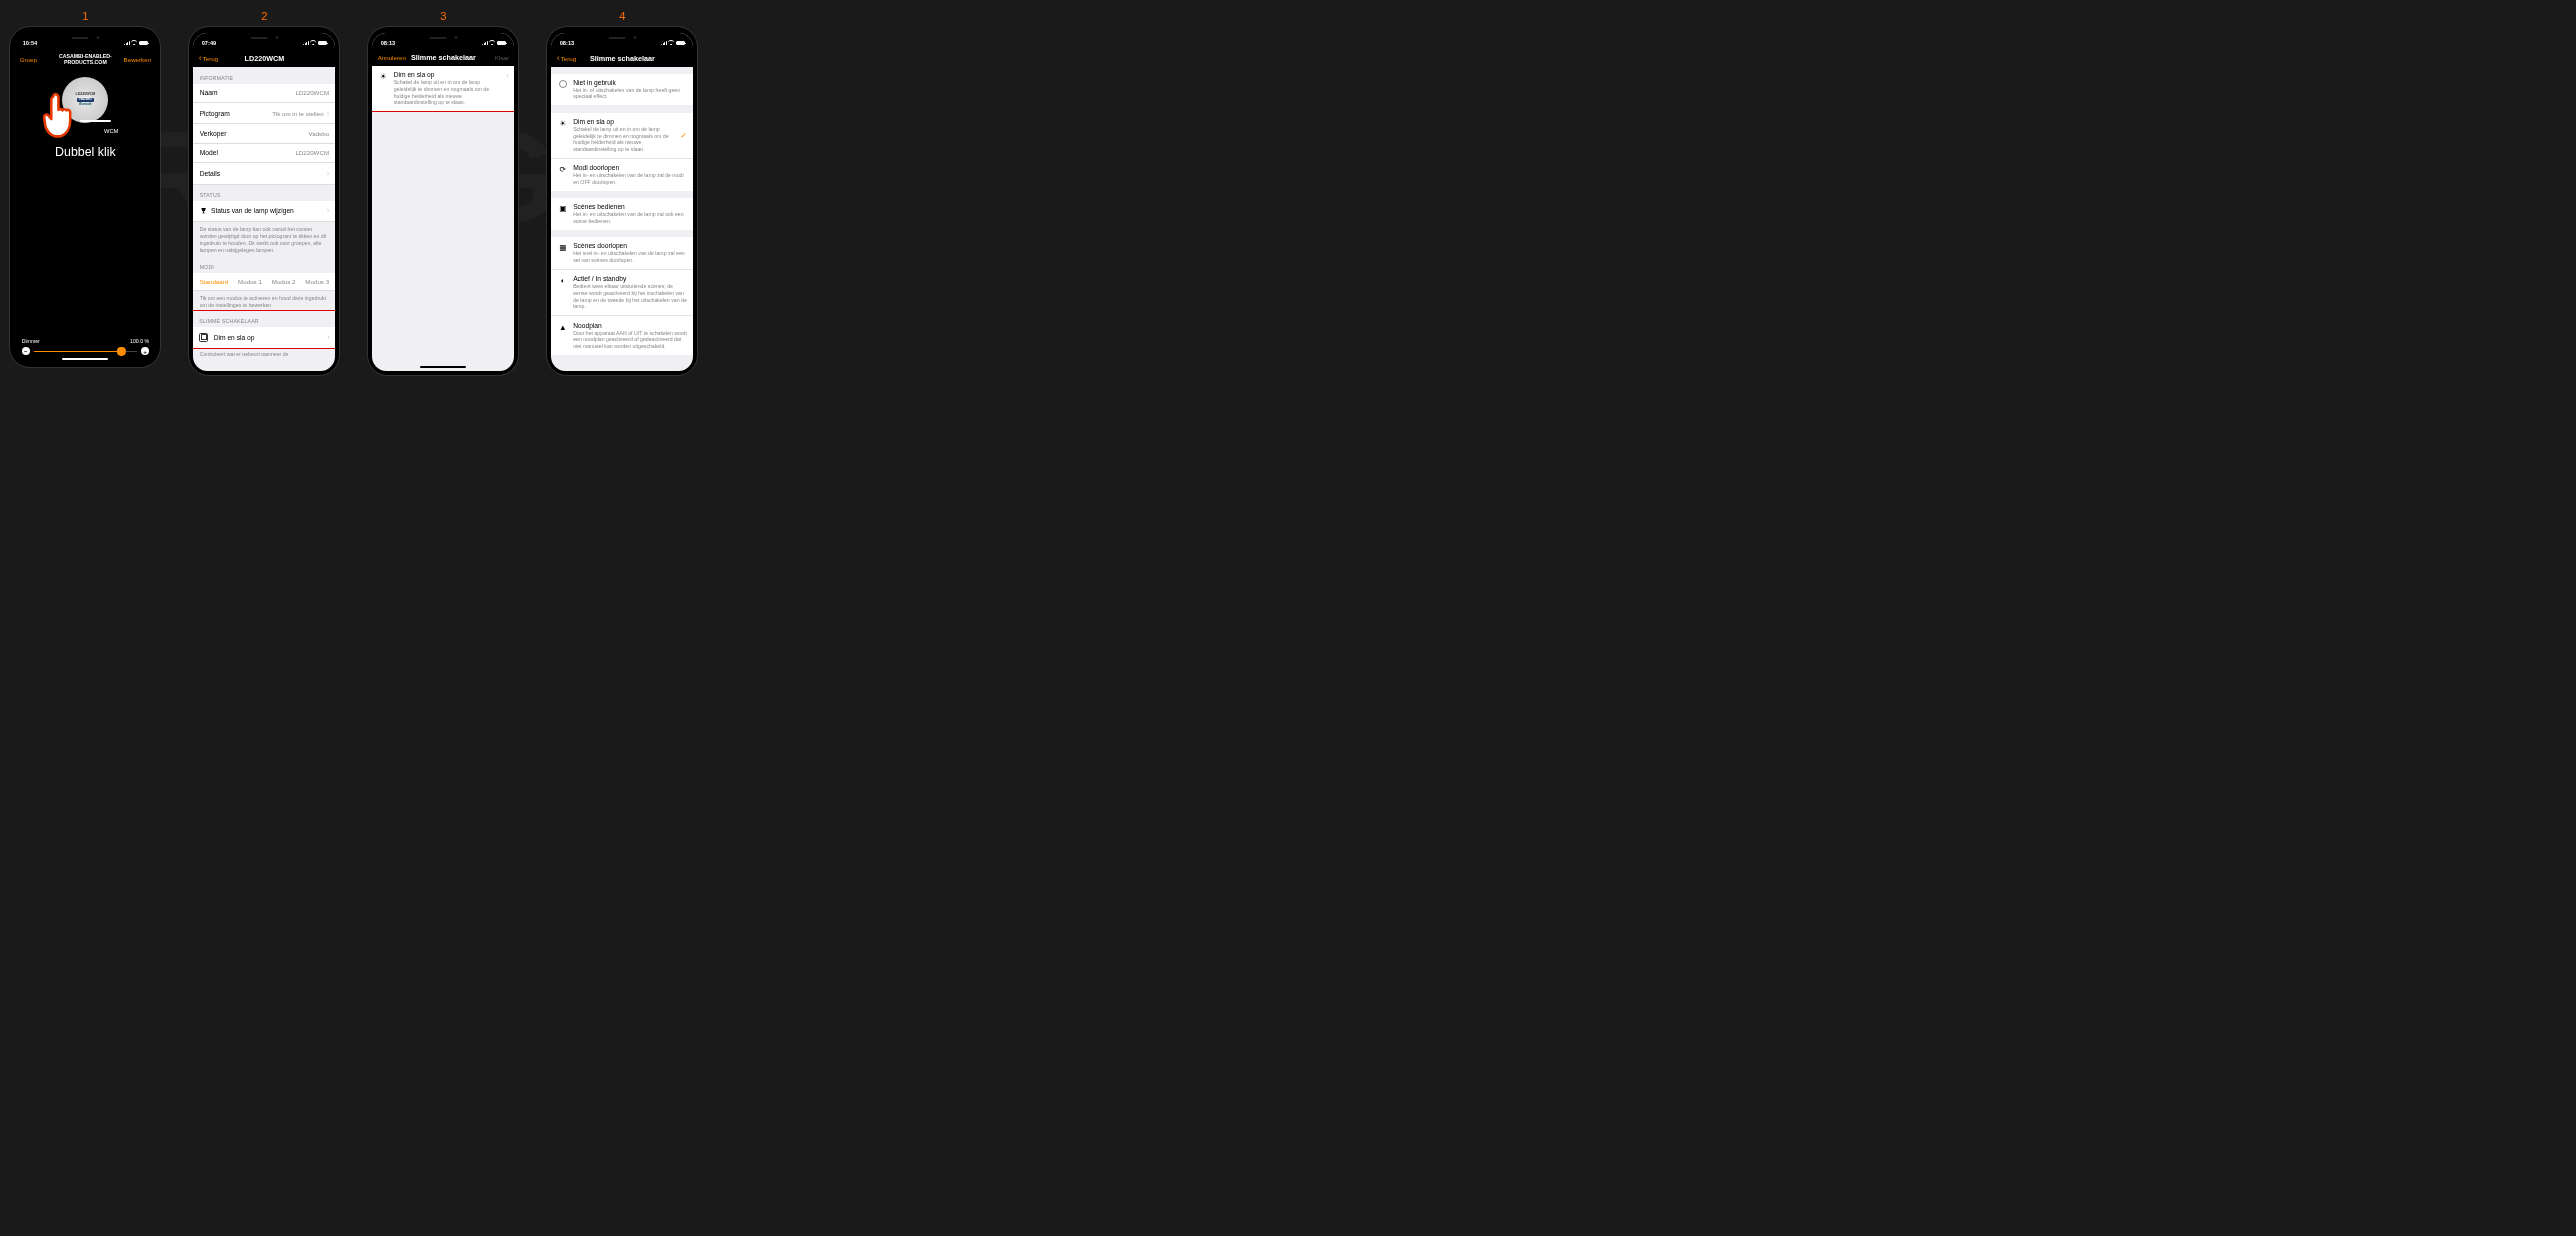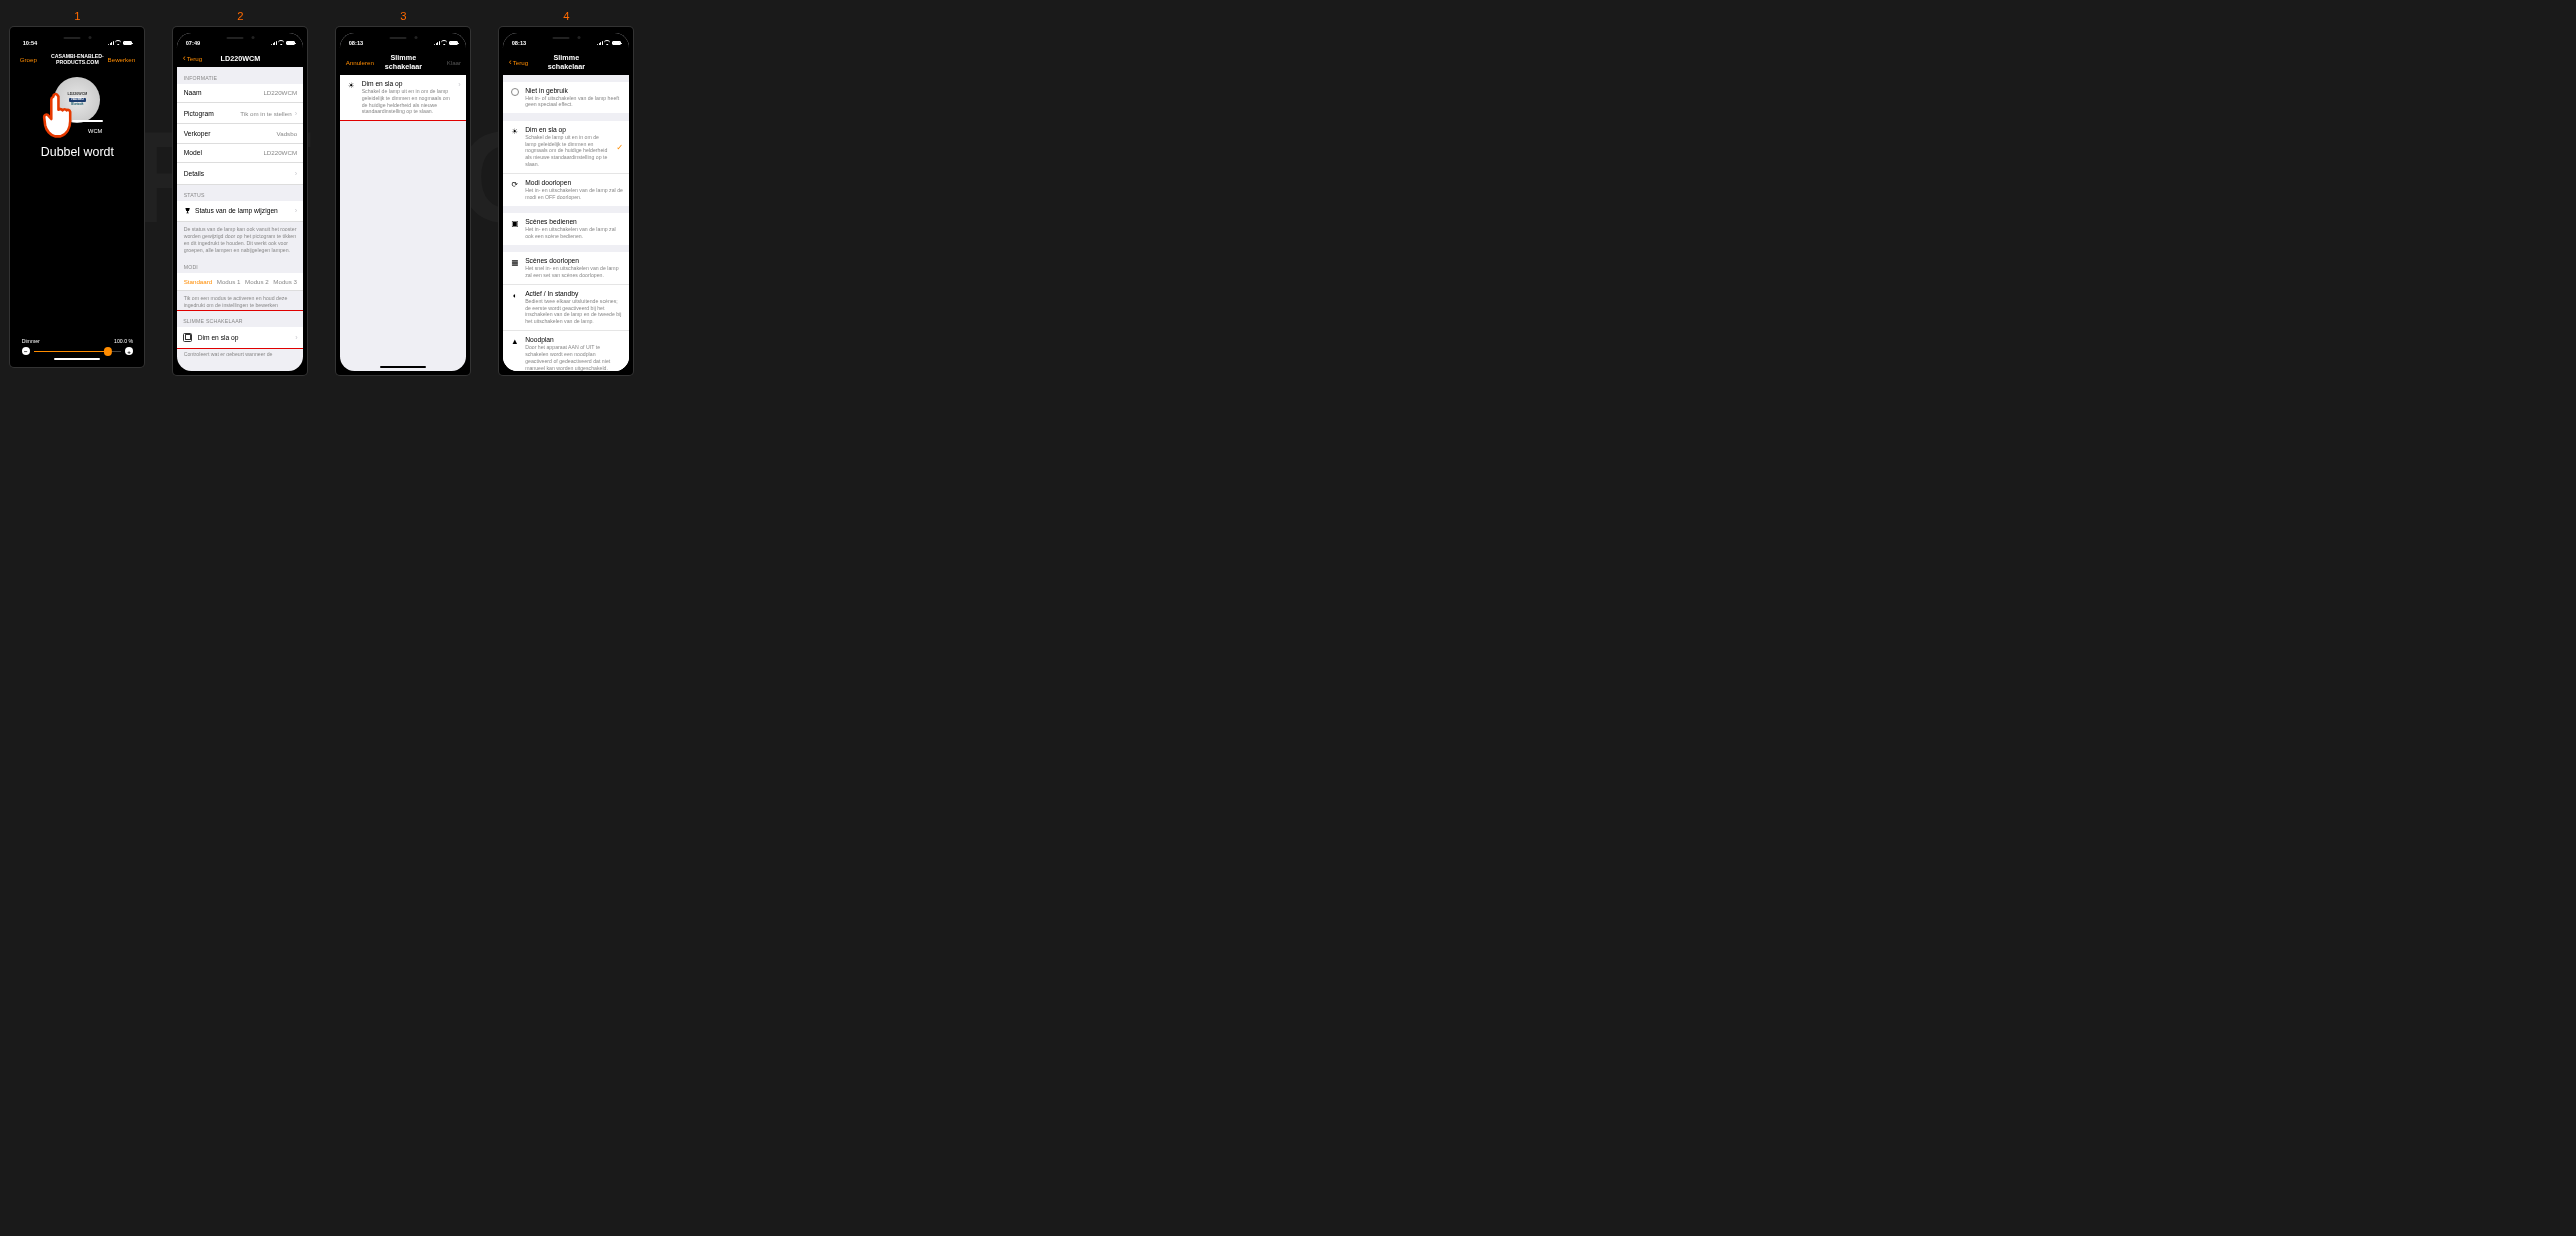--- a/index.html
+++ b/index.html
@@ -1,21 +1,21 @@
 <!DOCTYPE html>
 <html style="font-size:8.2px"><head>
 <meta charset="utf-8">
 <style>
   * { margin: 0; padding: 0; box-sizing: border-box; font-family: -apple-system, Helvetica, Arial, sans-serif; }
   body { background: #1a1a1a; min-height: 381px; position: relative; padding: 10.3px 5.2px; }
   .bgword { position: absolute; color: rgba(255,255,255,0.03); font-size: 129px; font-weight: 700; letter-spacing: 10.3px; top: 103px; left: 26px; pointer-events:none; user-select:none; }
   .row { display: flex; gap: 29px; align-items: flex-start; padding-left: 5.2px; }
   .col { display: flex; flex-direction: column; align-items: center; }
   .step { color: #ff6a00; font-size: 11.3px; margin-bottom: 5.2px; }
-  .phone { width: 134px; border-radius: 4px; background: #000; padding: 5.2px 4.1px 4.1px 4.1px; position: relative; box-shadow: 0 0 0 1px #333; }
+  .phone { width: 150px; border-radius: 20px; background: #000; padding: 5.2px 4.1px 4.1px 4.1px; position: relative; box-shadow: 0 0 0 1px #333; }
   .notch { position:absolute; top:5.2px; left:50%; transform:translateX(-50%); width:57px; height:10.3px; background:#000; border-radius:0 0 7.2px 7.2px; z-index:5; display:flex; align-items:center; justify-content:center; gap:7.2px;}
   .speaker { width:17.5px; height:2.1px; background:#222; border-radius:1px;}
   .cam { width:3.1px; height:3.1px; background:#222; border-radius:50%;}
   .screen { border-radius: 14.4px; overflow: hidden; position: relative; }
   .screen.dark { background:#000; height: 330px; }
   .screen.light { background:#efeff4; }
   .statusbar { display:flex; justify-content:space-between; align-items:center; height:16.5px; padding: 4.1px 8.2px 0 8.2px; font-size:5.7px; font-weight:600; }
   .statusbar.dark { color:#fff; background:#000;}
   .sb-icons { display:flex; gap:1.5px; align-items:center; }
   .sig { display:flex; gap:0.5px; align-items:flex-end;}
@@ -127,21 +127,21 @@
         <div style="font-size:2.6px;margin-top:1.5px;color:#156;">Bluetooth</div>
       </div>
     </div>
     <div style="width:31px;height:1.5px;background:#fff;border-radius:1px;margin:-2.1px auto 0 auto;position:relative;left:10.3px;"></div>
     <div class="dlabel">WCM</div>
     <div class="hand">
       <svg viewBox="0 0 90 100">
                 <path d="M30 8 C30 4 34 2 37 4 L40 8 L40 34 C42 32 46 32 48 35 C50 32 54 32 56 35 C58 33 62 34 63 38 L63 56 C63 70 56 82 44 86 L34 86 C24 84 16 74 14 64 L12 48 C12 44 16 42 19 44 L26 52 L26 14 C26 10 30 8 30 8 Z" fill="#fff" stroke="#e63900" stroke-width="5" stroke-linejoin="round"></path>
               </svg>
     </div>
-    <div class="bigtext">Dubbel wordt</div>
+    <div class="bigtext">Dubbel klik</div>
   </div>
   <div class="p1-bottom">
     <div class="dimrow">
       <span>Dimmer</span>
       <span>100.0 %</span>
     </div>
     <div class="slider">
       <div class="sbtn">−</div>
       <div class="track">
                 <div class="fill"></div>

